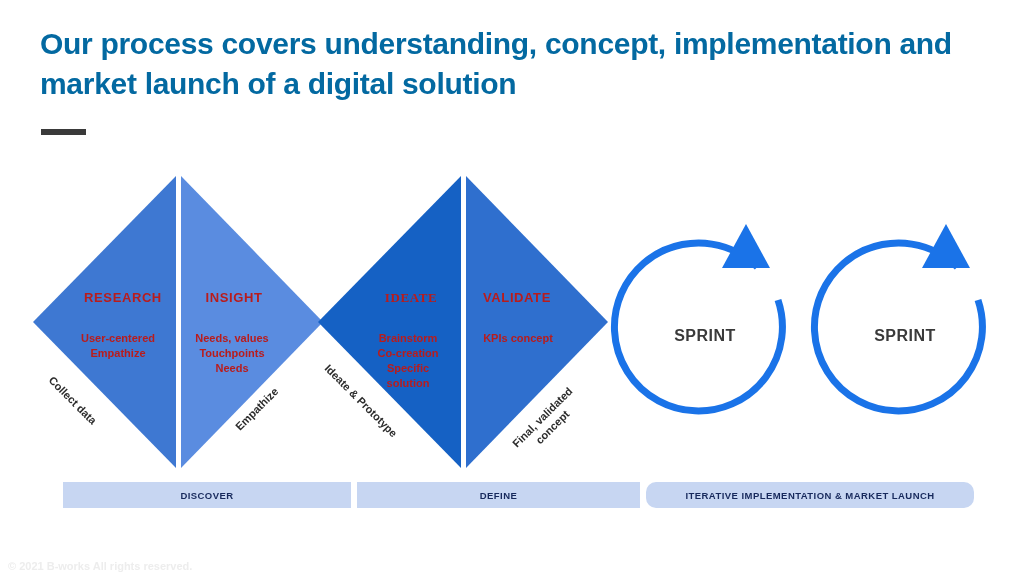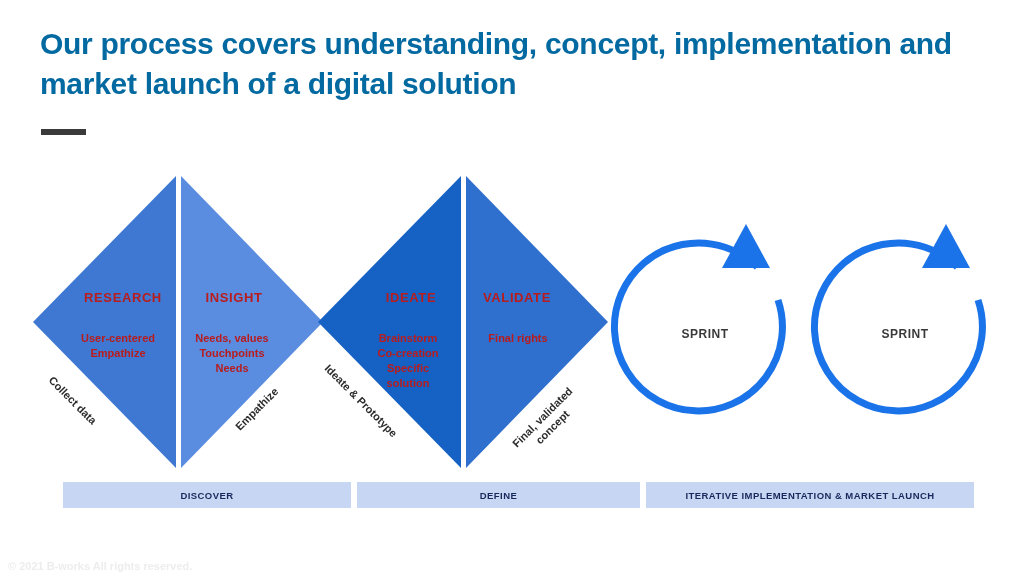--- a/index.html
+++ b/index.html
@@ -72,21 +72,21 @@
     color: #2b2b2b;
     white-space: nowrap;
     line-height: 1.25;
   }
   .rot-pos { transform: rotate(45deg); transform-origin: left top; }
   .rot-neg { transform: rotate(-45deg); transform-origin: left top; }
 
   
   .sprint-text {
     position: absolute;
-    font-size: 12px;
+    font-size: 16px;
     font-weight: bold;
     color: #3a3a3a;
     letter-spacing: 0.5px;
     text-align: center;
     width: 120px;
   }
 
   
   .phase-bar {
     position: absolute;
@@ -99,21 +99,21 @@
     margin-left: 34px;
   }
   .phase-bar span {
     font-size: 9.5px;
     font-weight: bold;
     color: #17295c;
     letter-spacing: 0.45px;
   }
   #bar-discover { left: 29px;  width: 288px; }
   #bar-define   { left: 323px; width: 283px; }
-  #bar-iterate  { left: 612px; width: 328px; }
+  #bar-iterate  { left: 612px; width: 328px; border-radius: 10px; }
 
   
   #footer {
     position: absolute;
     left: 8px;
     top: 560px;
     font-size: 11px;
     font-weight: bold;
     color: #ededed;
   }
@@ -147,31 +147,31 @@
   <div>Empathize</div>
 </div>
 
 <div class="quad-label quad-title" style="left:186px; top:290px; width:96px;">INSIGHT</div>
 <div class="quad-label quad-body" style="left:176px; top:331px; width:112px;">
   <div>Needs, values</div>
   <div>Touchpoints</div>
   <div>Needs</div>
 </div>
 
-<div class="quad-label quad-title" style="left:363px; top:290px; width:96px;">IDEATE</div>
+<div class="quad-label quad-title" style="left:363px; top:290px; width:96px;font-family:Liberation Serif, serif;">IDEATE</div>
 <div class="quad-label quad-body" style="left:356px; top:331px; width:104px;">
   <div>Brainstorm</div>
   <div>Co-creation</div>
   <div>Specific</div>
   <div>solution</div>
 </div>
 
 <div class="quad-label quad-title" style="left:469px; top:290px; width:96px;">VALIDATE</div>
 <div class="quad-label quad-body" style="left:469px; top:331px; width:98px;">
-  <div>Final rights</div>
+  <div>KPIs concept</div>
 </div>
 
 <div class="edge-label rot-pos" style="left:55px; top:374px;">Collect data</div>
 
 <div class="edge-label rot-neg" style="left:233px; top:424px;">Empathize</div>
 
 <div class="edge-label rot-pos" style="left:331px; top:362px;">Ideate &amp; Prototype</div>
 
 <div class="edge-label rot-neg" style="left:510px; top:441px; text-align:center;">
   <div>Final, validated</div>

